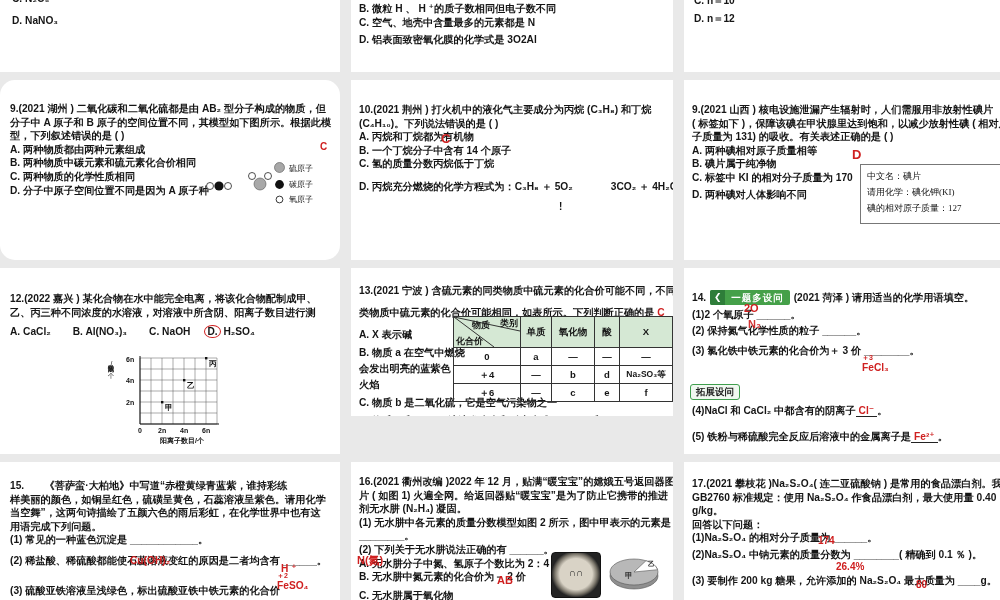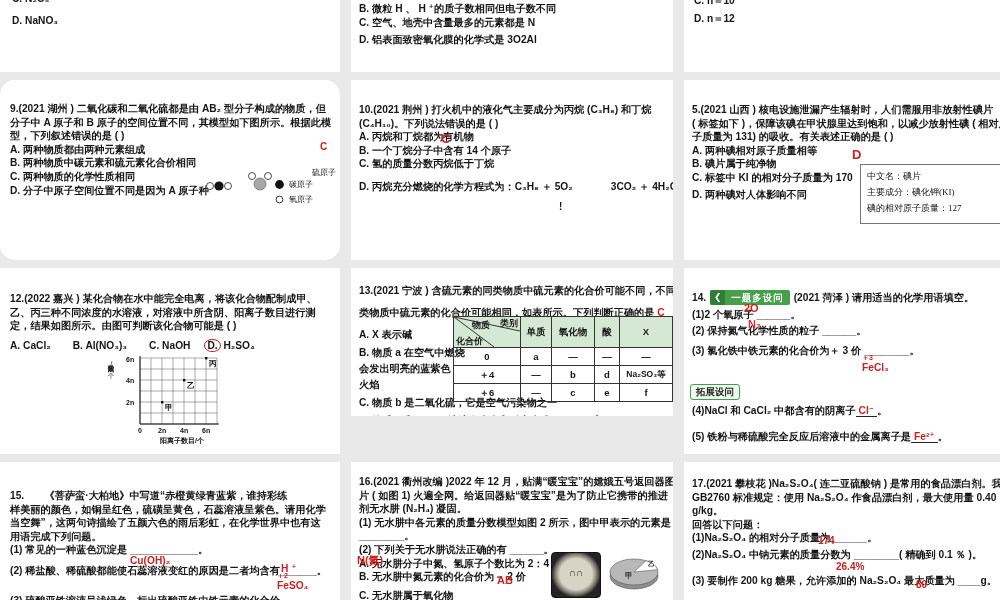--- a/index.html
+++ b/index.html
@@ -77,21 +77,21 @@
     <circle cx="17" cy="12" r="4.6" fill="#111"></circle>
     <circle cx="26" cy="12" r="3.5" fill="#fff" stroke="#222" stroke-width="0.8"></circle>
   </svg>
   <svg class="abs" style="left:244px;top:88px;" width="36" height="28" viewBox="0 0 36 28">
     <circle cx="8" cy="8" r="3.5" fill="#fff" stroke="#222" stroke-width="0.8"></circle>
     <circle cx="24" cy="8" r="3.5" fill="#fff" stroke="#222" stroke-width="0.8"></circle>
     <circle cx="16" cy="16" r="6" fill="#a8a8a8" stroke="#555" stroke-width="0.6"></circle>
   </svg>
 
   <div class="abs" style="left:274px;top:82px;width:62px;">
-    <div style="display:flex;align-items:flex-end;gap:4px;height:15px;flex-direction:column;">
+    <div style="display:flex;align-items:flex-start;gap:4px;height:15px;">
       <svg width="11" height="11">
           <circle cx="5.5" cy="5.5" r="5" fill="#a8a8a8" stroke="#555" stroke-width="0.6"></circle>
         </svg>
       <span class="small-note">硫原子</span>
     </div>
     <div style="display:flex;align-items:center;gap:4px;height:15px;">
       <svg width="11" height="11">
           <circle cx="5.5" cy="5.5" r="4.4" fill="#111"></circle>
         </svg>
       <span class="small-note">碳原子</span>
@@ -112,39 +112,38 @@
   <div class="ln">B. 一个丁烷分子中含有 14 个原子</div>
   <div class="ln">C. 氢的质量分数丙烷低于丁烷</div>
   <div class="ln" style="margin-top:9px;">
     <span>D. 丙烷充分燃烧的化学方程式为：C₃H₈ ＋ 5O₂</span><span class="opt-gap" style="width:38px;"></span><span>3CO₂ ＋ 4H₂O</span>
   </div>
   <div class="abs red" style="left:90px;top:52px;font-size:13px;">C</div>
   <div class="abs" style="left:208px;top:120px;font-size:10px;">!</div>
 </div>
 
 <div class="cell" style="left:684px;top:80px;width:316px;height:180px;padding:23px 2px 0 8px;">
-  <div class="ln">5.(2021 山西 ) 核电设施泄漏产生辐射时，人们需服用非放射性碘片</div>
+  <div class="ln">9.(2021 山西 ) 核电设施泄漏产生辐射时，人们需服用非放射性碘片</div>
   <div class="ln">( 标签如下 )，保障该碘在甲状腺里达到饱和，以减少放射性碘 ( 相对原</div>
   <div class="ln">子质量为 131) 的吸收。有关表述正确的是 (        )</div>
   <div class="ln">A. 两种碘相对原子质量相等</div>
   <div class="ln">B. 碘片属于纯净物</div>
   <div class="ln">C. 标签中 KI 的相对分子质量为 170</div>
   <div class="ln" style="margin-top:3px;">D. 两种碘对人体影响不同</div>
   <div class="abs red" style="left:168px;top:68px;font-size:13px;">D</div>
   <div class="abs iodine-box" style="left:176px;top:84px;width:128px;height:52px;">
     <div class="ln">中文名：碘片</div>
-    <div class="ln">主要成分：碘化钾(KI)</div>
+    <div class="ln">请用化学：碘化钾(KI)</div>
     <div class="ln">碘的相对原子质量：127</div>
   </div>
 </div>
 
 <div class="cell" style="left:0;top:268px;width:340px;height:186px;padding:24px 4px 0 10px;">
   <div class="ln">12.(2022 嘉兴 ) 某化合物在水中能完全电离，将该化合物配制成甲、</div>
   <div class="ln">乙、丙三种不同浓度的水溶液，对溶液中所含阴、阳离子数目进行测</div>
-  <div class="ln">定，结果如图所示。由图可判断该化合物可能是 (        )</div>
   <div class="ln" style="margin-top:6px;">
     <span>A. CaCl₂</span><span class="opt-gap" style="width:22px;"></span><span>B. Al(NO₃)₃</span><span class="opt-gap" style="width:22px;"></span><span>C. NaOH</span><span class="opt-gap" style="width:14px;"></span><span class="circle-d">D.</span><span> H₂SO₄</span>
   </div>
 
   <div class="abs vert-label" style="left:108px;top:92px;height:60px;">阴离子数目/个</div>
   <svg class="abs" style="left:118px;top:86px;" width="108" height="92" viewBox="0 0 108 92">
     <g stroke="#555" stroke-width="0.5">
       <line x1="22" y1="4" x2="22" y2="70"></line>
         <line x1="33" y1="4" x2="33" y2="70"></line>
         <line x1="44" y1="4" x2="44" y2="70"></line>
@@ -266,21 +265,21 @@
   </div>
   <div class="abs badge2" style="left:6px;top:116px;">拓展设问</div>
   <div class="ln abs" style="left:8px;top:136px;">
     <span>(4)NaCl 和 CaCl₂ 中都含有的阴离子</span><span class="red ans-on-blank">Cl⁻</span><span>。</span>
   </div>
   <div class="ln abs" style="left:8px;top:162px;">
     <span>(5) 铁粉与稀硫酸完全反应后溶液中的金属离子是</span><span class="red ans-on-blank">Fe²⁺</span><span>。</span>
   </div>
 </div>
 
-<div class="cell" style="left:0;top:462px;width:340px;height:138px;padding:27px 4px 0 10px;">
+<div class="cell" style="left:0;top:462px;width:340px;height:138px;padding:17px 4px 0 10px;">
   <div class="ln">15.　　《菩萨蛮·大柏地》中写道“赤橙黄绿青蓝紫，谁持彩练</div>
   <div class="ln">样美丽的颜色，如铜呈红色，硫磺呈黄色，石蕊溶液呈紫色。请用化学</div>
   <div class="ln">当空舞”，这两句诗描绘了五颜六色的雨后彩虹，在化学世界中也有这</div>
   <div class="ln">用语完成下列问题。</div>
   <div class="ln">(1) 常见的一种蓝色沉淀是 ____________。</div>
   <div class="ln" style="margin-top:7px;">(2) 稀盐酸、稀硫酸都能使石蕊溶液变红的原因是二者均含有 ______。</div>
   <div class="ln" style="margin-top:16px;">(3) 硫酸亚铁溶液呈浅绿色，标出硫酸亚铁中铁元素的化合价</div>
   <div class="ln">。</div>
   <div class="abs red" style="left:130px;top:92px;">Cu(OH)₂</div>
   <div class="abs red" style="left:281px;top:100px;">H ⁺</div>

